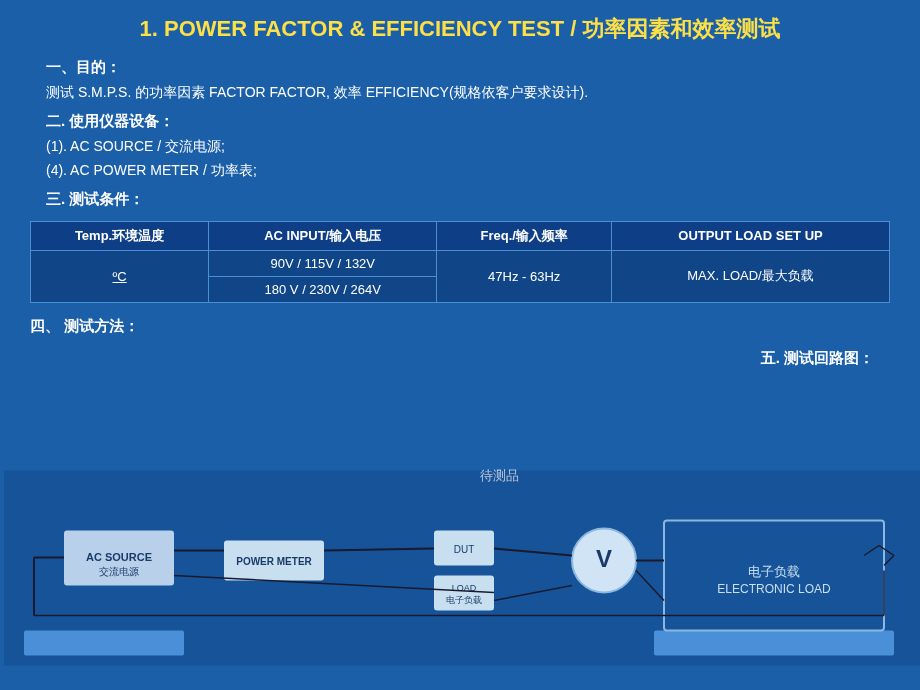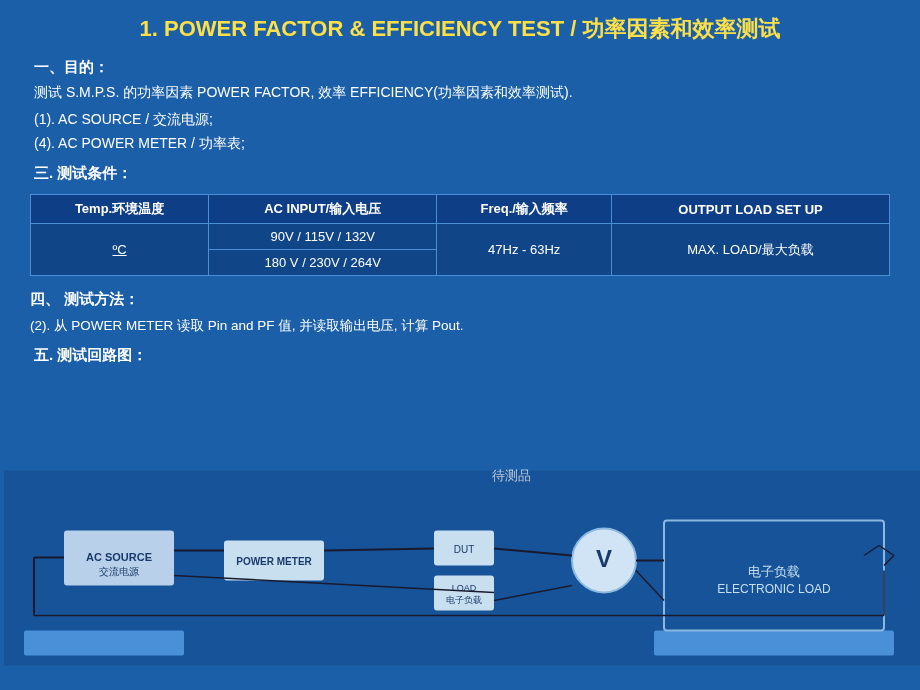--- a/index.html
+++ b/index.html
@@ -15,21 +15,21 @@
 
     .page-title {
       text-align: center;
       font-size: 22px;
       font-weight: bold;
       padding: 14px 10px 8px;
       color: #fde047;
     }
 
     .section {
-      padding: 2px 34px;
+      padding: 2px 46px;
       font-size: 14px;
       line-height: 1.7;
     }
 
     .section-header {
       font-size: 15px;
       font-weight: bold;
       margin-bottom: 1px;
     }
 
@@ -73,36 +73,37 @@
 
     .circuit-svg {
       width: 100%;
       height: 100%;
     }
 
     
     .dut-label {
       position: absolute;
       top: 467px;
-      left: 492px;
+      left: 480px;
       font-size: 13px;
       color: #fff;
     }
   </style>
 </head>
 <body>
 
 <div class="page-title">1.  POWER FACTOR &amp; EFFICIENCY TEST / 功率因素和效率测试</div>
 
 <div class="section">
   <div class="section-header">一、目的：</div>
-  <div>测试 S.M.P.S. 的功率因素 POWER FACTOR, 效率 EFFICIENCY(功率因素和效率测试).</div>
+  <div>测试 S.M.P.S. 的功率因素 FACTOR FACTOR, 效率 EFFICIENCY(规格依客户要求设计).</div>
 </div>
 
 <div class="section">
+  <div class="section-header">二. 使用仪器设备：</div>
   <div>(1). AC SOURCE / 交流电源;</div>
   <div>(4). AC POWER METER / 功率表;</div>
 </div>
 
 <div class="section">
   <div class="section-header">三. 测试条件：</div>
 </div>
 
 <table class="test-table">
   <thead>
@@ -121,24 +122,23 @@
       <td rowspan="2">MAX. LOAD/最大负载</td>
     </tr>
     <tr>
       <td>180 V / 230V / 264V</td>
     </tr>
   </tbody>
 </table>
 
 <div class="method-section">
   <div class="section-header">四、 测试方法：</div>
-  <div>(2). 从 POWER METER 读取 Pin and PF 值, 并读取输出电压, 计算 Pout.</div>
 </div>
 
-<div class="section" style="padding-top:3px; padding-bottom:0;">
+<div class="section" style="padding-top:3px; padding-bottom:0;text-align:right;">
   <div class="section-header">五. 测试回路图：</div>
 </div>
 
 <div class="dut-label">待测品</div>
 
 <div class="circuit-area">
   <svg class="circuit-svg" viewBox="0 0 920 195" xmlns="http://www.w3.org/2000/svg">
 
     <rect x="0" y="0" width="920" height="195" fill="rgba(15,55,120,0.3)"></rect>
 

